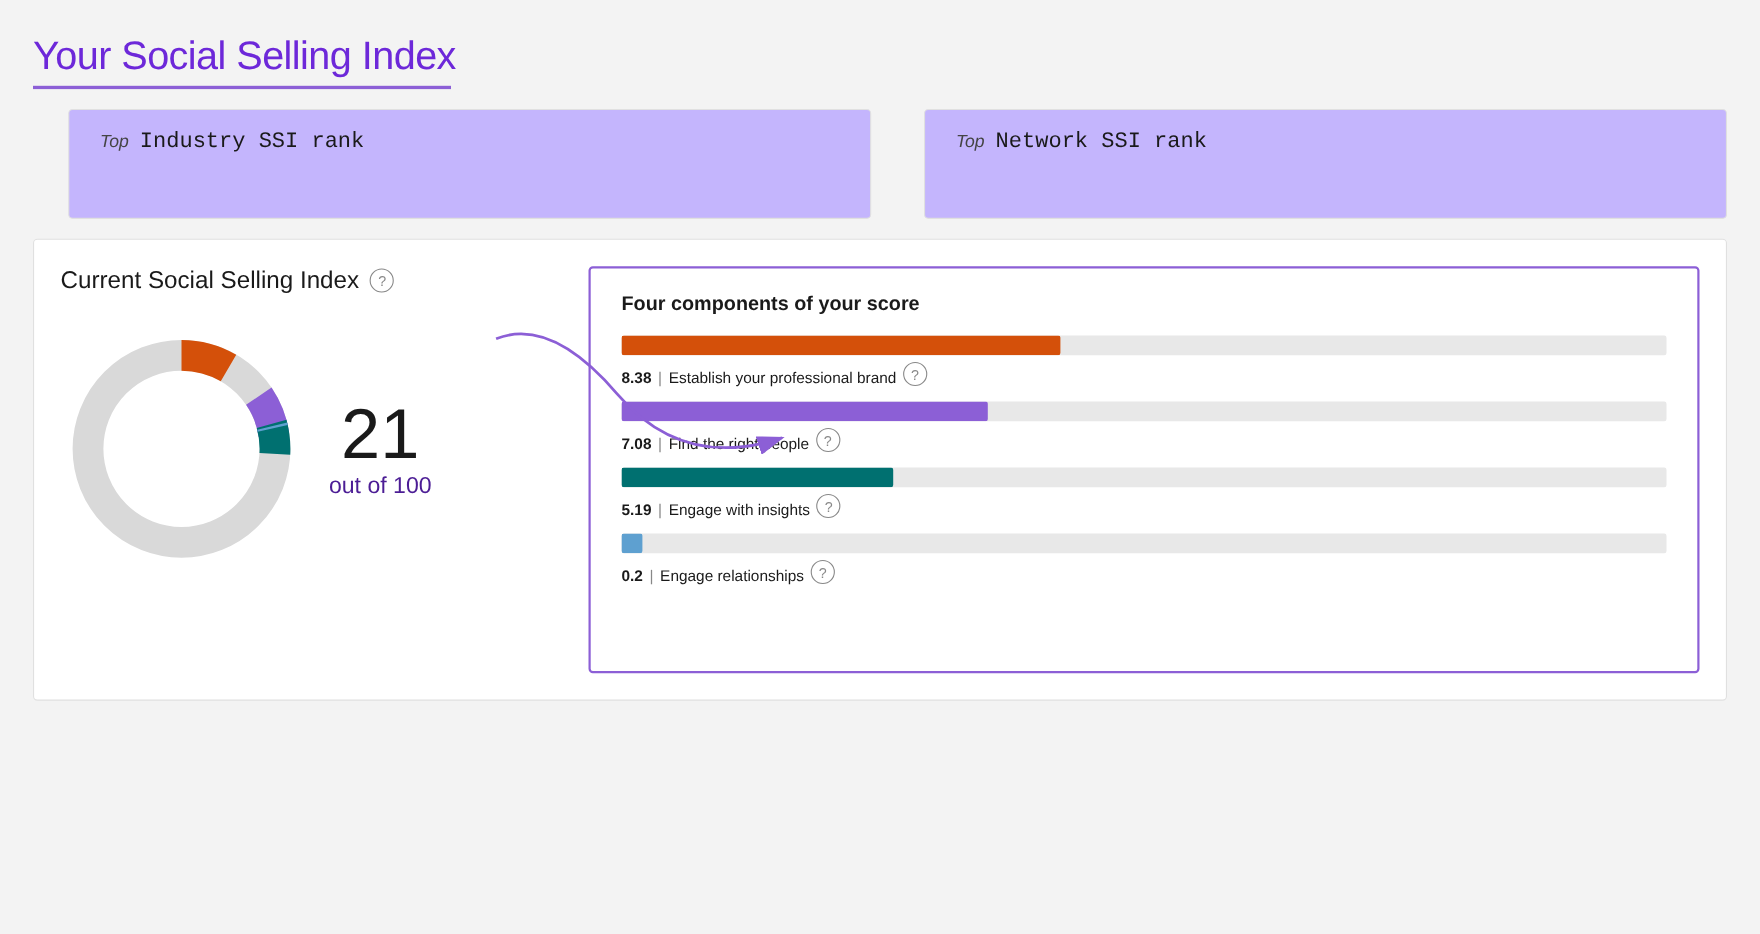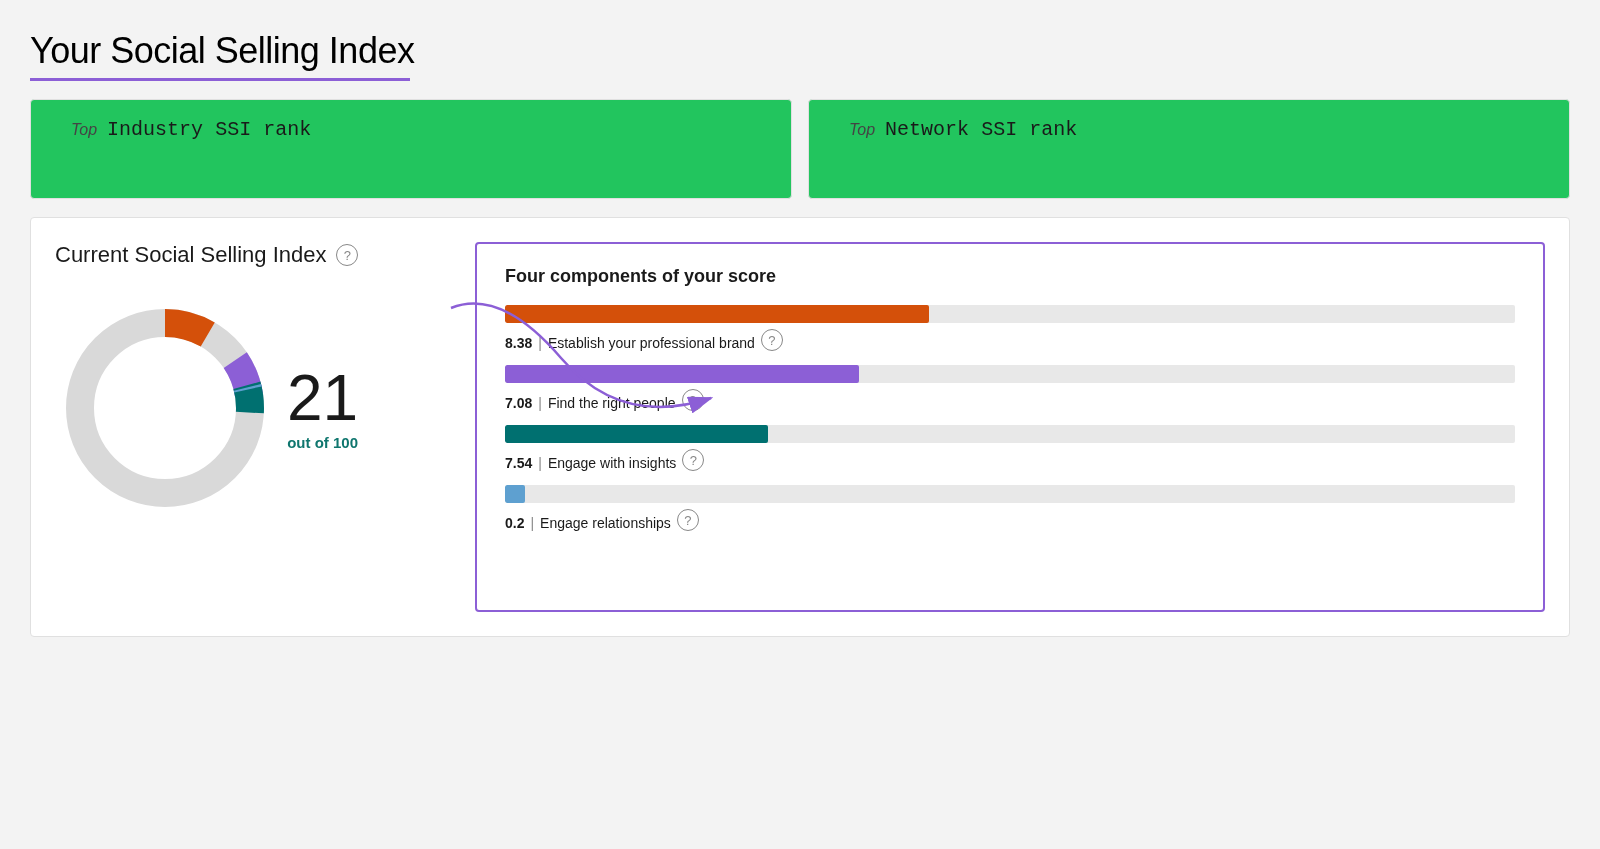--- a/index.html
+++ b/index.html
@@ -14,46 +14,47 @@
 
     .page-wrapper {
       background: #f3f3f3;
       padding: 30px 30px 30px 30px;
       max-width: 1600px;
     }
 
     .page-title {
       font-size: 36px;
       font-weight: 300;
-      color: #000000;
+      color: #6d28d9;
       margin-bottom: 6px;
       letter-spacing: -0.5px;
     }
 
     .title-underline {
       height: 3px;
       width: 380px;
       background: #8c5fd6;
       margin-bottom: 18px;
     }
 
     
     .rank-cards {
       display: flex;
       gap: 16px;
       margin-bottom: 18px;
     }
 
     .rank-card {
-      background: #22c55e;
+      background: #c4b5fd;
       border: 1px solid #e0e0e0;
       border-radius: 4px;
       flex: 1;
-      padding: 18px 24px 18px 40px;
+      padding: 18px 24px 18px 28px;
       min-height: 100px;
+      margin-left: 32px;
     }
 
     .rank-card-header {
       display: flex;
       align-items: baseline;
       gap: 10px;
       margin-bottom: 4px;
     }
 
     .rank-top-label {
@@ -124,21 +125,21 @@
       font-size: 13px;
       color: #888;
       cursor: pointer;
       font-style: normal;
       flex-shrink: 0;
     }
 
     .donut-score-row {
       display: flex;
       align-items: center;
-      gap: 12px;
+      gap: 24px;
       margin-top: 10px;
     }
 
     
     .donut-container {
       position: relative;
       width: 220px;
       height: 220px;
       flex-shrink: 0;
     }
@@ -155,43 +156,43 @@
     }
 
     .score-number {
       font-size: 64px;
       font-weight: 300;
       color: #1a1a1a;
       line-height: 1;
     }
 
     .score-subtitle {
-      font-size: 15px;
-      color: #0f766e;
+      font-size: 21px;
+      color: #4c1d95;
       margin-top: 4px;
-      font-weight: bold;
     }
 
     
     .arrow-area {
       position: absolute;
       top: 60px;
       left: 390px;
       width: 340px;
       height: 220px;
       pointer-events: none;
       z-index: 2;
     }
 
     
     .components-panel {
       flex: 1;
       border: 2.5px solid #8c5fd6;
       border-radius: 4px;
       padding: 22px 28px 22px 28px;
+      margin-left: 60px;
       background: #fff;
     }
 
     .components-title {
       font-size: 18px;
       font-weight: 700;
       color: #1a1a1a;
       margin-bottom: 18px;
     }
 
@@ -325,21 +326,21 @@
         <span class="component-sep">|</span>
         <span class="component-name">Find the right people</span>
         <span class="help-icon">?</span>
       </div>
     </div>
           <div class="component-item">
       <div class="component-bar-track">
         <div class="component-bar-fill" style="width:26%; background:#007070;"></div>
       </div>
       <div class="component-label">
-        <span class="component-score">7.54</span>
+        <span class="component-score">5.19</span>
         <span class="component-sep">|</span>
         <span class="component-name">Engage with insights</span>
         <span class="help-icon">?</span>
       </div>
     </div>
           <div class="component-item">
       <div class="component-bar-track">
         <div class="component-bar-fill" style="width:2%; background:#5ea0d0;"></div>
       </div>
       <div class="component-label">

